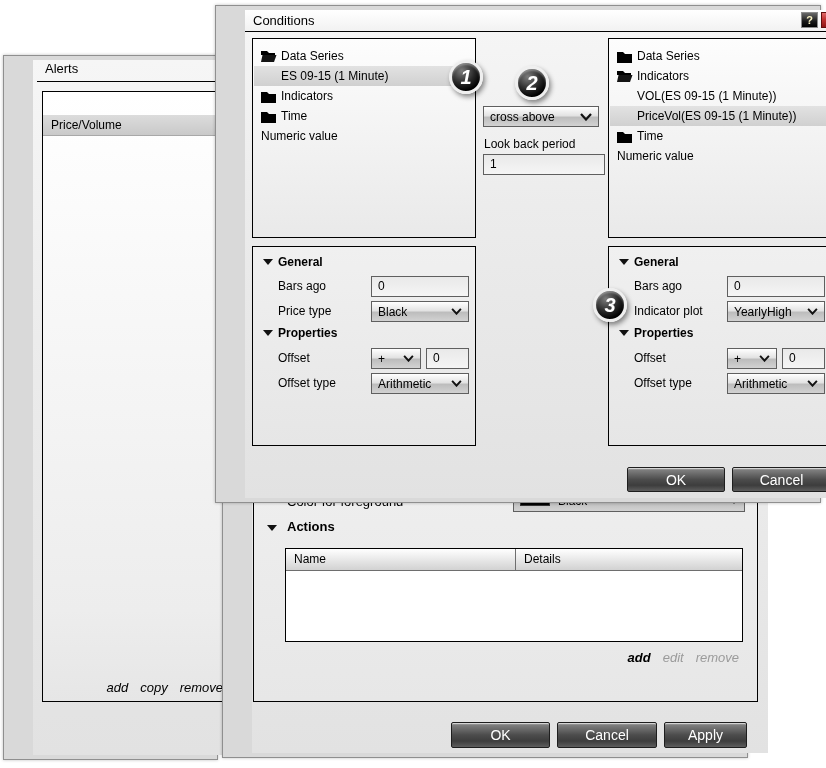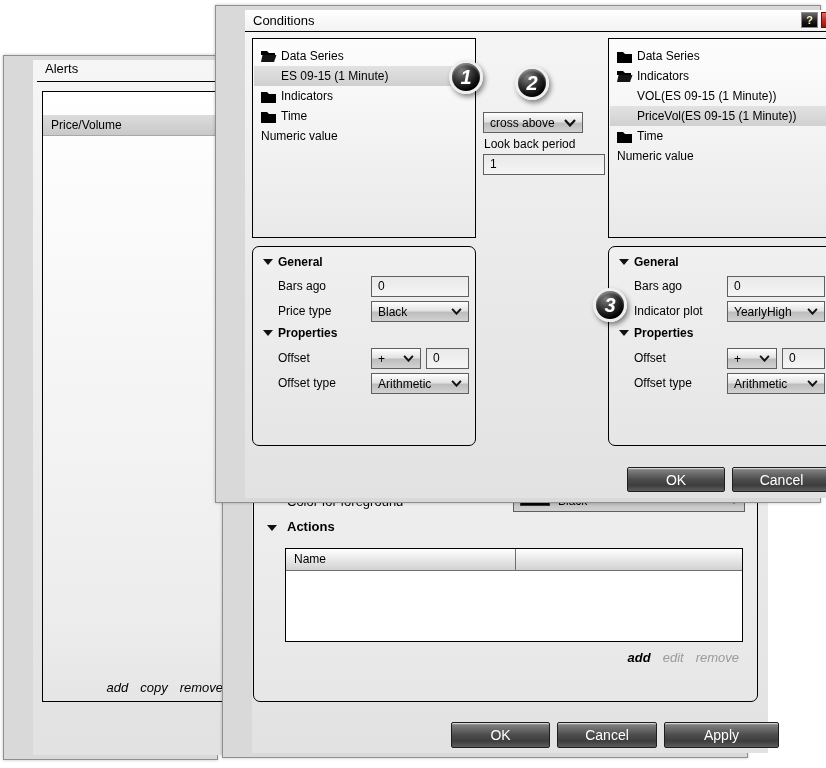--- a/index.html
+++ b/index.html
@@ -19,21 +19,21 @@
 
   
   .combo { position:absolute; background:linear-gradient(180deg,#ffffff 0%,#e3e3e3 45%,#bdbdbd 55%,#d2d2d2 100%); border:1px solid #5f5f5f; display:flex; align-items:center; padding:0 6px; height:21px; cursor:default; }
   .combo .clabel { flex:1; font-size:12px; white-space:nowrap; overflow:hidden; }
   .combo .chev { flex:none; margin-left:4px; display:flex; }
   .input { position:absolute; background:linear-gradient(180deg,#e9e9e9,#f5f5f5); border:1px solid #5f5f5f; font-family:"Liberation Sans",sans-serif; font-size:12px; padding:0 6px; color:#000; height:21px; }
   .btn-dark { position:absolute; height:26px; border:1px solid #1e1e1e; border-radius:2px; color:#fff; font-size:14px; text-align:center; background:linear-gradient(180deg,#b2b2b2 0%,#7d7d7d 10%,#4c4c4c 50%,#3d3d3d 75%,#5d5d5d 100%); box-shadow:inset 0 1px 0 rgba(255,255,255,.5); line-height:24px; cursor:default; }
 
   .box { position:absolute; border:1px solid #000; }
   .tree { background:linear-gradient(180deg,#fdfdfd,#e9e9e9); }
-  .props { background:linear-gradient(180deg,#f0f0f0,#e6e6e6);border-radius:7px; }
+  .props { background:linear-gradient(180deg,#f0f0f0,#e6e6e6); }
 
   .tree-row { position:absolute; left:1px; right:1px; height:20px; line-height:20px; white-space:nowrap; }
   .tree-row.selected { background:linear-gradient(180deg,#e2e2e2,#d0d0d0); }
   .tree-ico { position:absolute; left:7px; top:3px; }
   .tree-lbl { position:absolute; font-size:12px; }
   .ind0 { left:7px; } .ind1 { left:27px; }
 
   .group-header { position:absolute; font-weight:bold; font-size:12px; }
   .tri { position:absolute; width:0; height:0; border-left:5px solid transparent; border-right:5px solid transparent; border-top:6px solid #111; }
   .field-label { position:absolute; font-size:12px; }
@@ -94,30 +94,31 @@
             <span class="small-arrow"></span>
           </span>
       </div>
 
       <div class="tri" style="left:15px; top:80px;"></div>
       <div class="group-header" style="left:35px; top:74px; font-size:13px;">Actions</div>
 
       <div class="tbl" style="left:33px; top:103px; width:458px; height:94px;">
         <div class="tbl-head">
           <div class="cell c1">Name</div>
+          <div class="cell c2">Details</div>
         </div>
       </div>
 
       <div class="links" style="right:29px; top:205px;">
         <span class="lnk-bold">add</span><span class="lnk-off">edit</span><span class="lnk-off">remove</span>
       </div>
 
       <div class="btn-dark" style="left:199px; top:277px; width:99px;">OK</div>
       <div class="btn-dark" style="left:305px; top:277px; width:100px;">Cancel</div>
-      <div class="btn-dark" style="left:412px; top:277px; width:115px;">Apply</div>
+      <div class="btn-dark" style="left:412px; top:277px; width:83px;">Apply</div>
     </div>
   </div>
 
   <div class="win" style="left:215px; top:5px; width:606px; height:498px; z-index:10;">
     <div class="win-inner">
       <div class="title-bar">
         <div class="title-text">Conditions</div>
         <div class="tb-btn btn-help" style="left:556px;">?</div>
         <div class="tb-btn btn-close" style="left:576px;">
           <svg width="9" height="9" viewBox="0 0 9 9">
@@ -147,21 +148,21 @@
           <span class="tree-ico"><svg width="15" height="12" viewBox="0 0 15 12">
                 <path d="M0 1 h6 l2 2 h7 v9 h-15 z" fill="#000"></path>
               </svg></span>
           <span class="tree-lbl ind1">Time</span>
         </div>
         <div class="tree-row" style="top:87px;">
           <span class="tree-lbl ind0">Numeric value</span>
         </div>
       </div>
 
-      <div class="combo" style="left:238px; top:102px; width:100px;">
+      <div class="combo" style="left:238px; top:96px; width:116px;">
         <span class="clabel">cross above</span>
         <span class="chev">
             <svg width="12" height="8" viewBox="0 0 12 8">
               <path d="M1 1 L6 6.5 L11 1" fill="none" stroke="#111" stroke-width="2.2"></path>
             </svg>
           </span>
       </div>
       <div class="field-label" style="left:239px; top:127px;">Look back period</div>
       <div class="input" style="left:238px; top:144px; width:122px; line-height:19px;">1</div>
 

